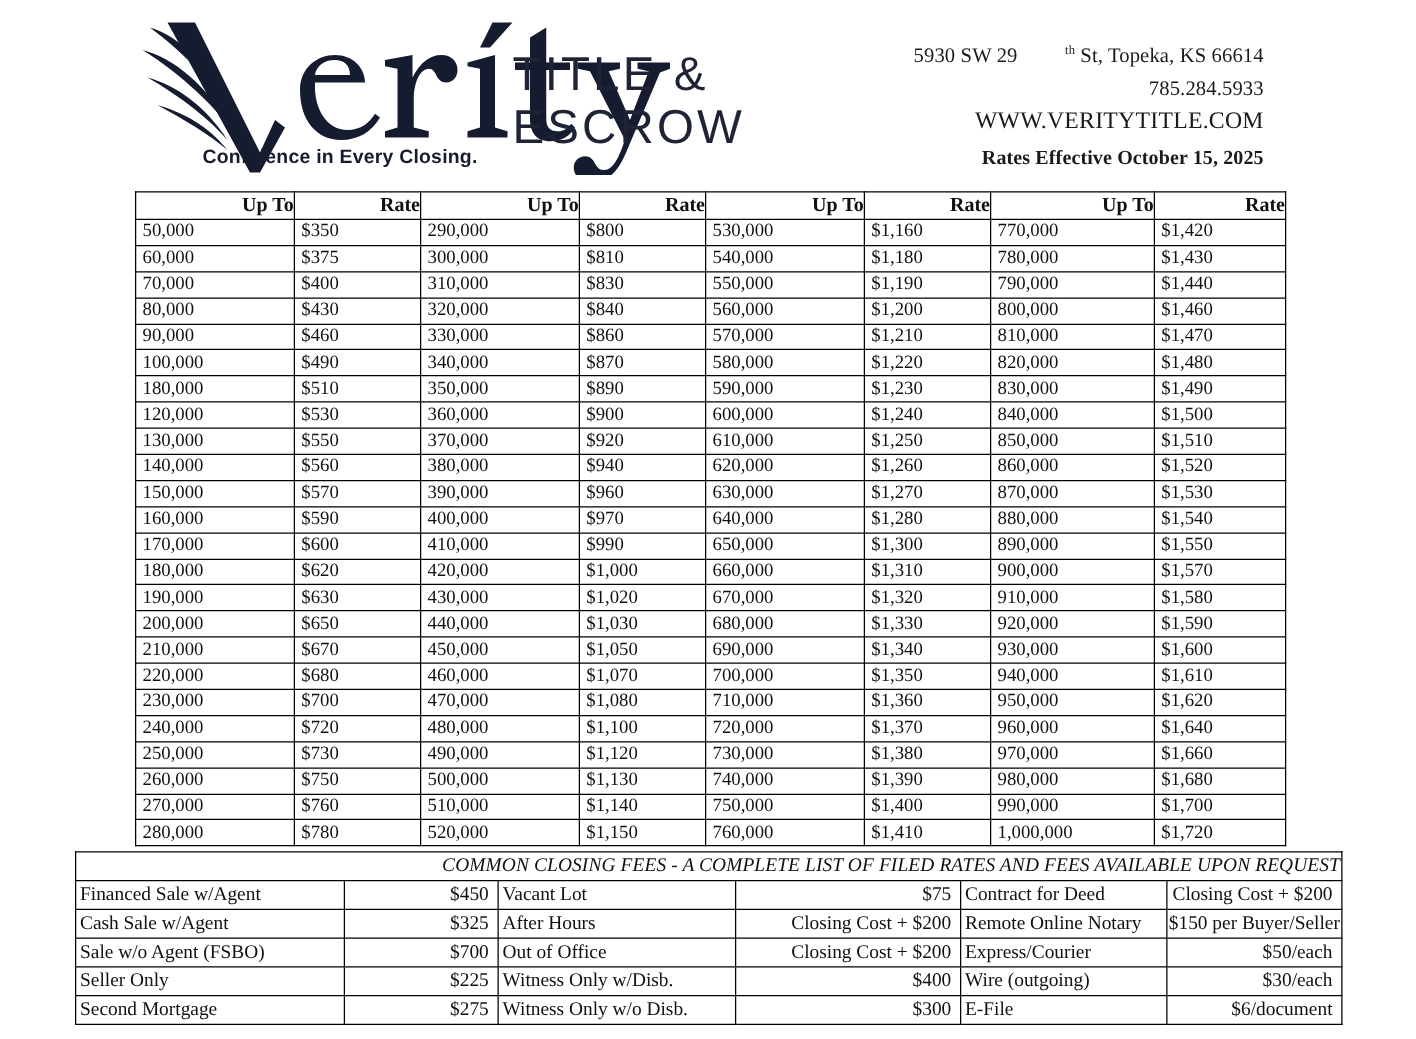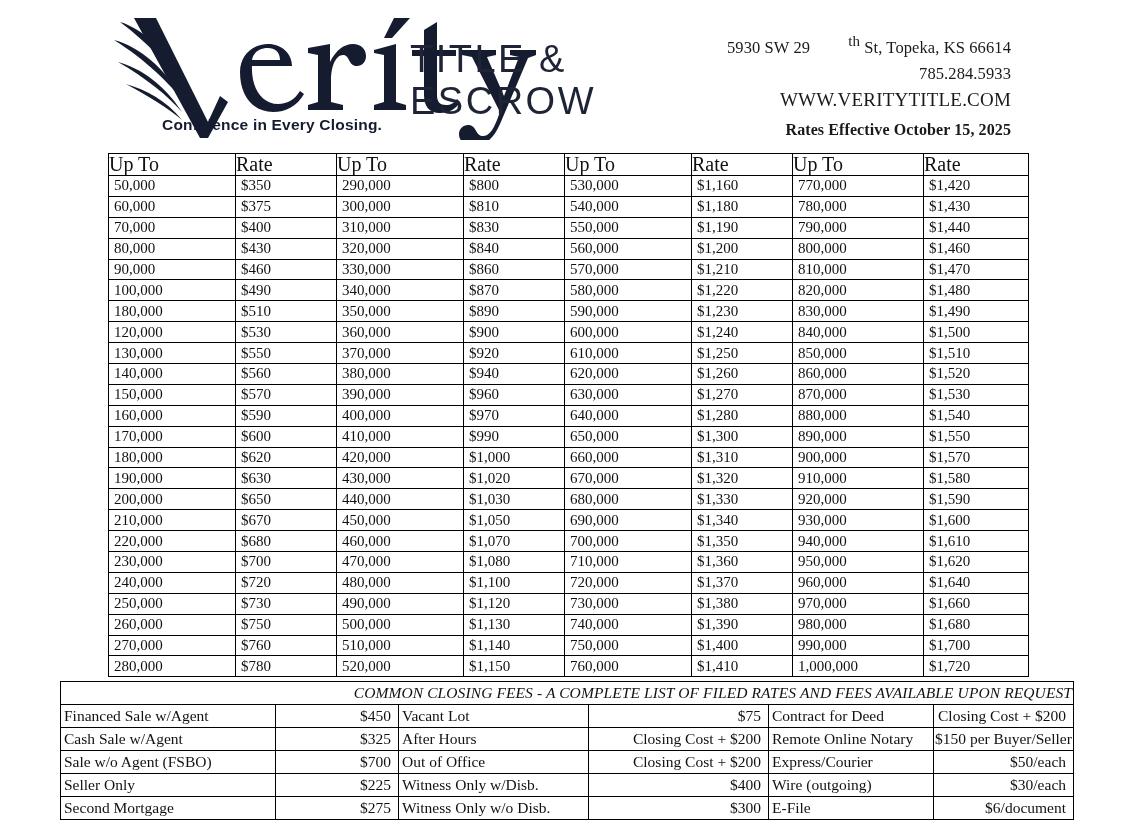--- a/index.html
+++ b/index.html
@@ -30,21 +30,21 @@
     width: 420px;
   }
   .contact-line {
     font-family: "Liberation Serif", serif;
     font-size: 16.5px;
     line-height: 26px;
     color: #1a1a1a;
     letter-spacing: 0.1px;
     white-space: nowrap;
   }
-  .contact-line sup { font-size: 15px; vertical-align: super; padding-left: 38px; }
+  .contact-line sup { font-size: 10px; vertical-align: super; padding-left: 38px; }
   .contact-line.web { font-size: 19px; letter-spacing: 0.2px; }
   .contact-line.rates { font-weight: bold; font-size: 16px; margin-top: 4px; }
 
   
   .rate-table-wrap {
     position: absolute;
     left: 108px; top: 153px;
     width: 914px;
   }
   table.rate-table {
@@ -58,24 +58,24 @@
     height: 20.9px;
     padding: 0 0 0 5px;
     font-size: 15px;
     line-height: 19px;
     font-family: "Liberation Serif", serif;
     color: #111;
     white-space: nowrap;
     overflow: hidden;
   }
   table.rate-table th {
-    text-align: left;
-    font-weight: normal;
+    text-align: right;
+    font-weight: bold;
     padding-left: 0;
-    font-size: 20px;
+    font-size: 16px;
     height: 22px;
   }
   .col-up { width: 127px; }
   .col-rate { width: 101px; }
   .col-up-w { width: 131px; }
   .col-rate-w { width: 105px; }
 
   
   .fees-wrap {
     position: absolute;

